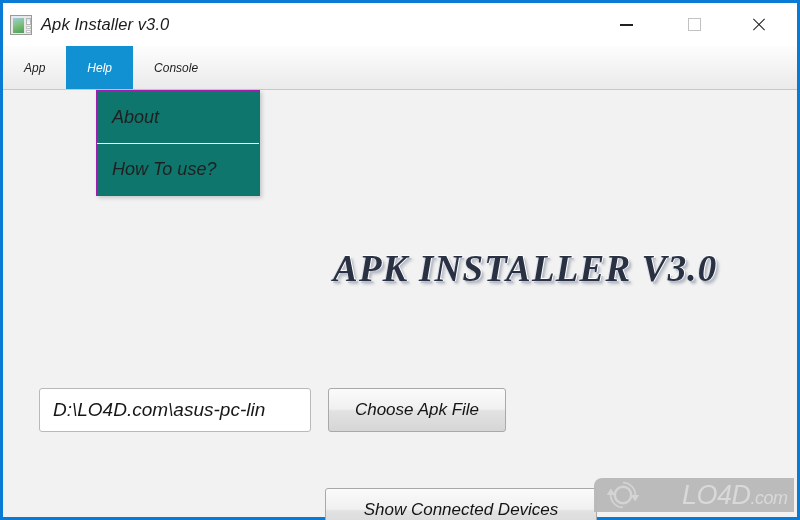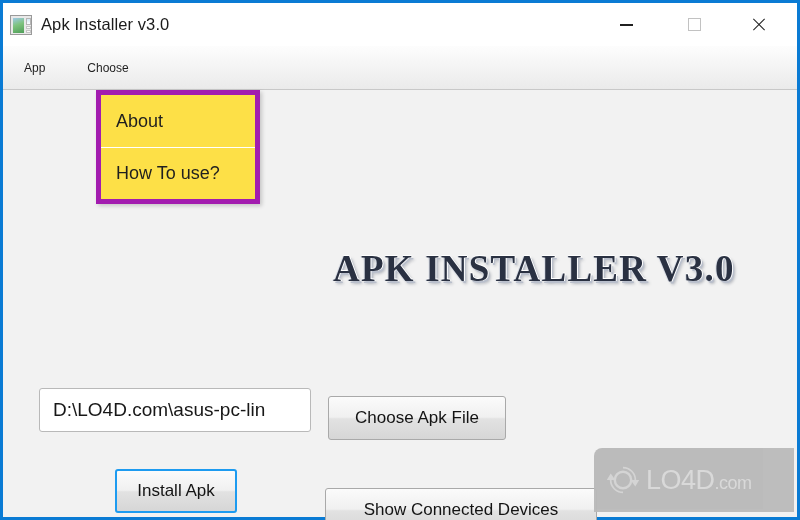--- a/index.html
+++ b/index.html
@@ -10,20 +10,21 @@
     font-family: "Liberation Sans", sans-serif;
   }
 
   
   #window {
     position: absolute;
     left: 0; top: 0;
     width: 800px; height: 520px;
     border: 3px solid #0a7bd4;
     background: #f2f2f2;
+    font-style: italic;
   }
 
   
   #titlebar {
     position: absolute;
     left: 0; top: 0;
     width: 794px; height: 43px;
     background: #ffffff;
     display: flex;
     align-items: center;
@@ -122,22 +123,22 @@
   .menu-item.active {
     background: #1191d1;
     color: #ffffff;
   }
 
   
   #dropdown {
     position: absolute;
     left: 93px; top: 87px;
     width: 164px;
-    background: #fde047;
-    border: 5px solid #a21caf;
+    background: #0f766e;
+    border: 1px solid #a21caf;
     box-shadow: 2px 2px 4px rgba(0,0,0,0.18);
     z-index: 40;
     padding: 4px 0 3px 0;
   }
   .dd-item {
     height: 45px;
     display: flex;
     align-items: center;
     padding-left: 15px;
     font-size: 18px;
@@ -210,35 +211,36 @@
     display: flex;
     align-items: center;
     justify-content: center;
     white-space: nowrap;
     cursor: default;
   }
   .btn.focused {
     border: 2px solid #1d9bf0;
     padding: 0;
   }
-  #btn-choose  { left: 325px; top: 305px; width: 178px; height: 44px; }
+  #btn-choose  { left: 325px; top: 297px; width: 178px; height: 44px; }
   #btn-install { left: 112px; top: 378px; width: 122px; height: 44px; }
   #btn-devices { left: 322px; top: 378px; width: 272px; height: 44px; margin-top: 19px; }
 
   
   #watermark {
     position: absolute;
     right: 3px; bottom: 5px;
-    width: 200px; height: 64px;
+    width: 200px; height: 34px;
     background: #b9b9b9;
     border-top-left-radius: 8px;
     display: flex;
     align-items: center;
     padding-left: 12px;
     opacity: 0.95;
+    gap: 36px;
   }
   #wm-icon {
     width: 34px; height: 34px;
     flex: none;
     margin-right: 6px;
   }
   #wm-text {
     font-family: "Liberation Sans", sans-serif;
     font-size: 27px;
     color: #d8d8d8;
@@ -270,38 +272,38 @@
     </div>
     <div class="winbtn" id="btn-close">
       <div class="glyph-close"></div>
     </div>
   </div>
 
   <div id="menubar">
     <div class="menu-item">
       <span>App</span>
     </div>
+    <div class="menu-item active">
+      <span>Help</span>
+    </div>
     <div class="menu-item">
-      <span>Choose</span>
+      <span>Console</span>
     </div>
   </div>
 
   <div id="content">
 
     <div id="logo">APK INSTALLER V3.0</div>
 
     <div id="path-input" title="D:\LO4D.com\asus-pc-lin">D:\LO4D.com\asus-pc-lin</div>
 
     <div class="btn" id="btn-choose">
       <span>Choose Apk File</span>
     </div>
 
-    <div class="btn focused" id="btn-install">
-      <span>Install Apk</span>
-    </div>
 
     <div class="btn" id="btn-devices">
       <span>Show Connected Devices</span>
     </div>
 
     <div id="watermark">
       <svg id="wm-icon" viewBox="0 0 34 34">
         <path d="M17 5.5 A11.5 11.5 0 0 1 28.5 17 L24.6 17 L29.3 23.5 L33.2 17 L30.2 17 A13.2 13.2 0 0 0 17 3.8 Z" fill="#d3d3d3"></path>
         <path d="M17 28.5 A11.5 11.5 0 0 1 5.5 17 L9.4 17 L4.7 10.5 L0.8 17 L3.8 17 A13.2 13.2 0 0 0 17 30.2 Z" fill="#d3d3d3"></path>
         <circle cx="17" cy="17" r="8.2" fill="none" stroke="#d3d3d3" stroke-width="2.4"></circle>

